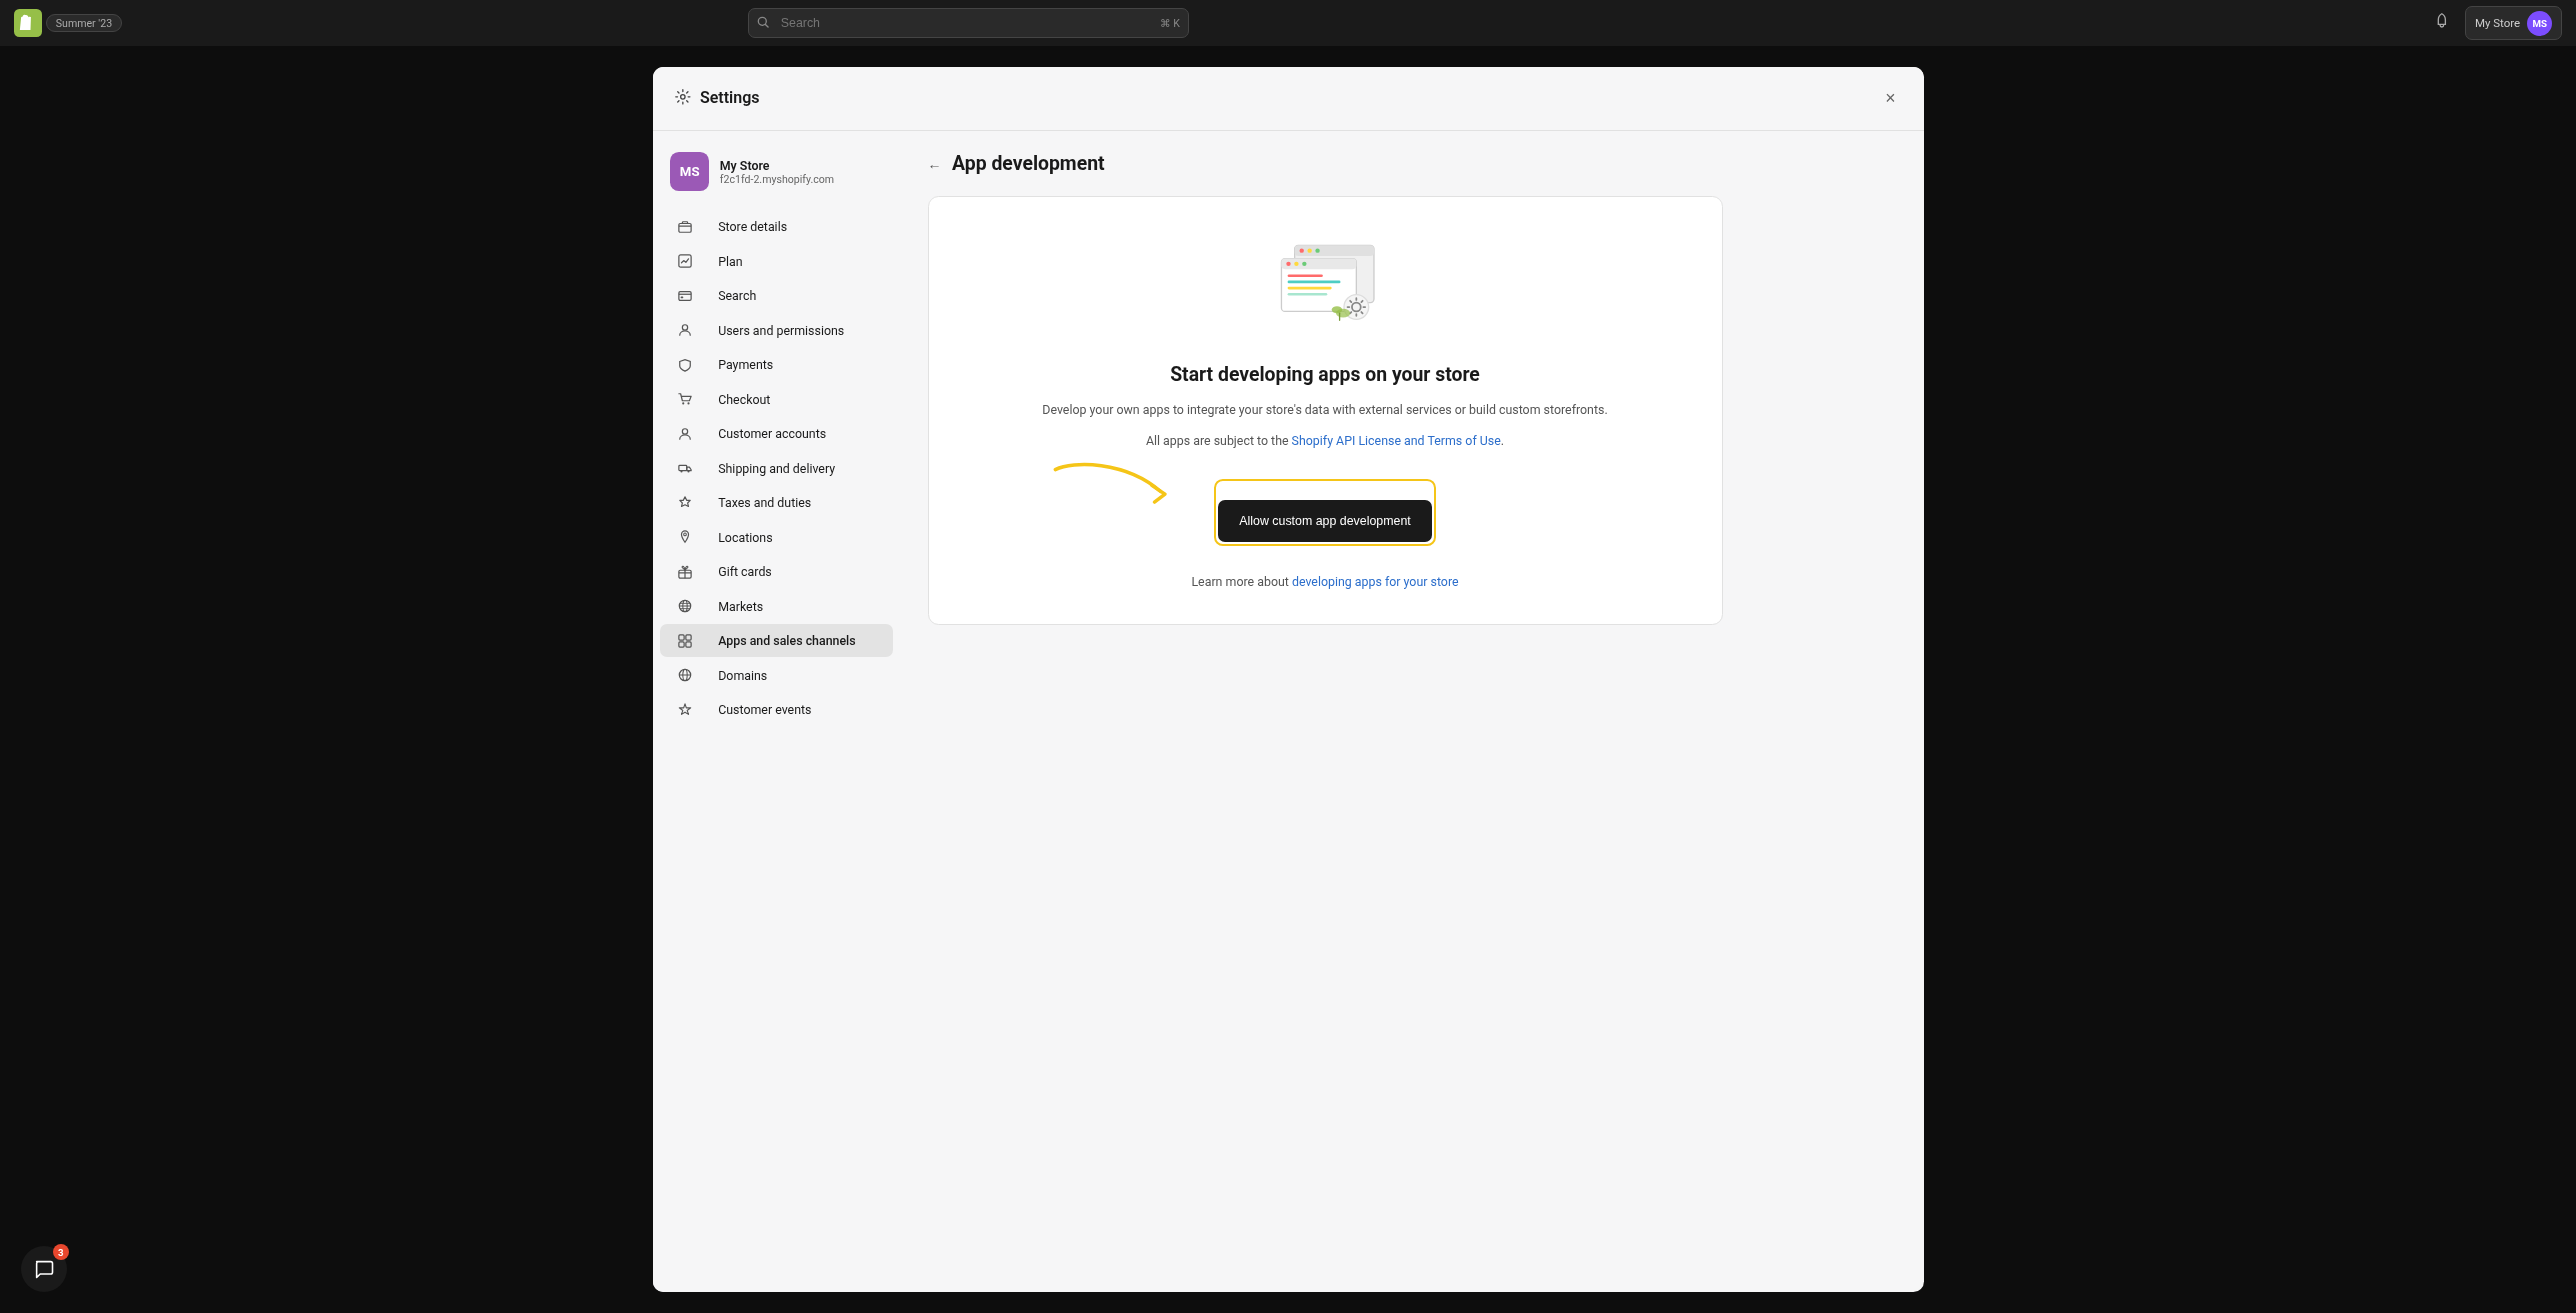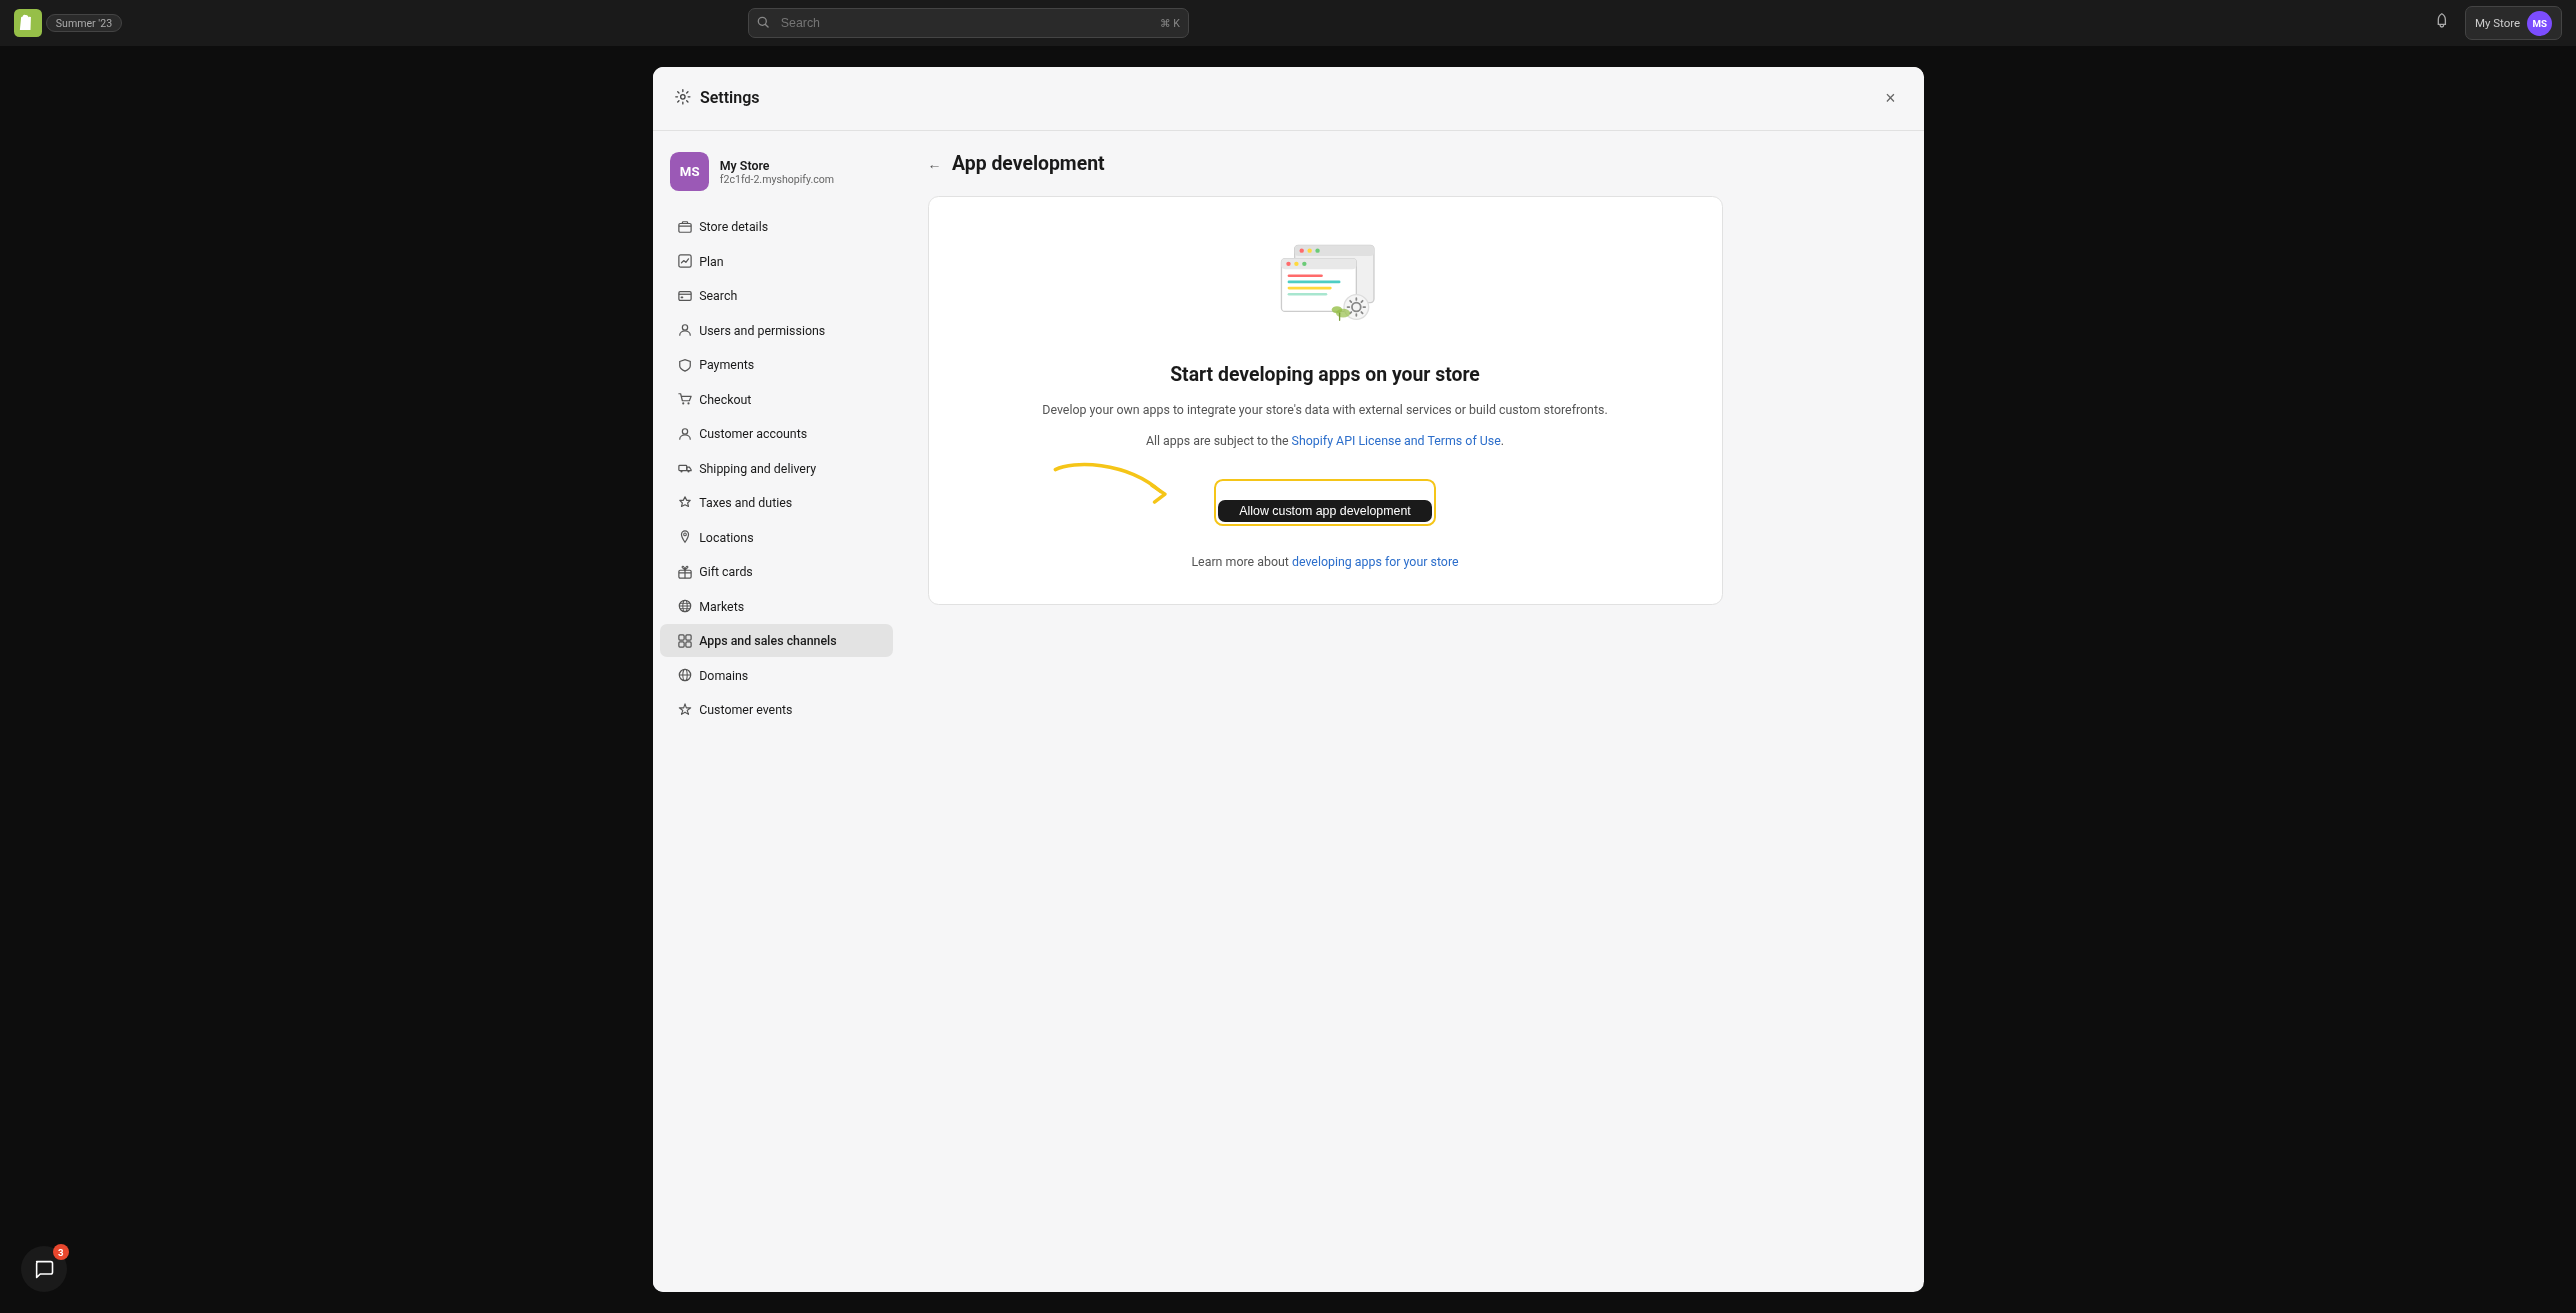--- a/index.html
+++ b/index.html
@@ -205,21 +205,21 @@
       font-weight: 600;
       color: #1a1a1a;
     }
     .store-info .store-url {
       font-size: 10.6px;
       color: #666;
     }
     .sidebar-nav-item {
       display: flex;
       align-items: center;
-      gap: 6px;
+      gap: 25px;
       padding: 8.8px 17.7px;
       cursor: pointer;
       font-size: 12.4px;
       color: #1a1a1a;
       border-radius: 7px;
       margin: 0.9px 7px;
       text-decoration: none;
     }
     .sidebar-nav-item.active {
       background: #e3e3e3;
@@ -294,21 +294,21 @@
     }
     .card-link {
       color: #2c6ecb;
       text-decoration: none;
     }
     .allow-btn {
       background: #1a1a1a;
       color: white;
       border: none;
       border-radius: 7px;
-      padding: 4px 21px;
+      padding: 14px 21px;
       font-size: 12.4px;
       font-weight: 500;
       cursor: pointer;
       margin-top: 17.7px;
       display: inline-block;
     }
     .learn-more {
       margin-top: 28px;
       font-size: 12.4px;
       color: #555;

